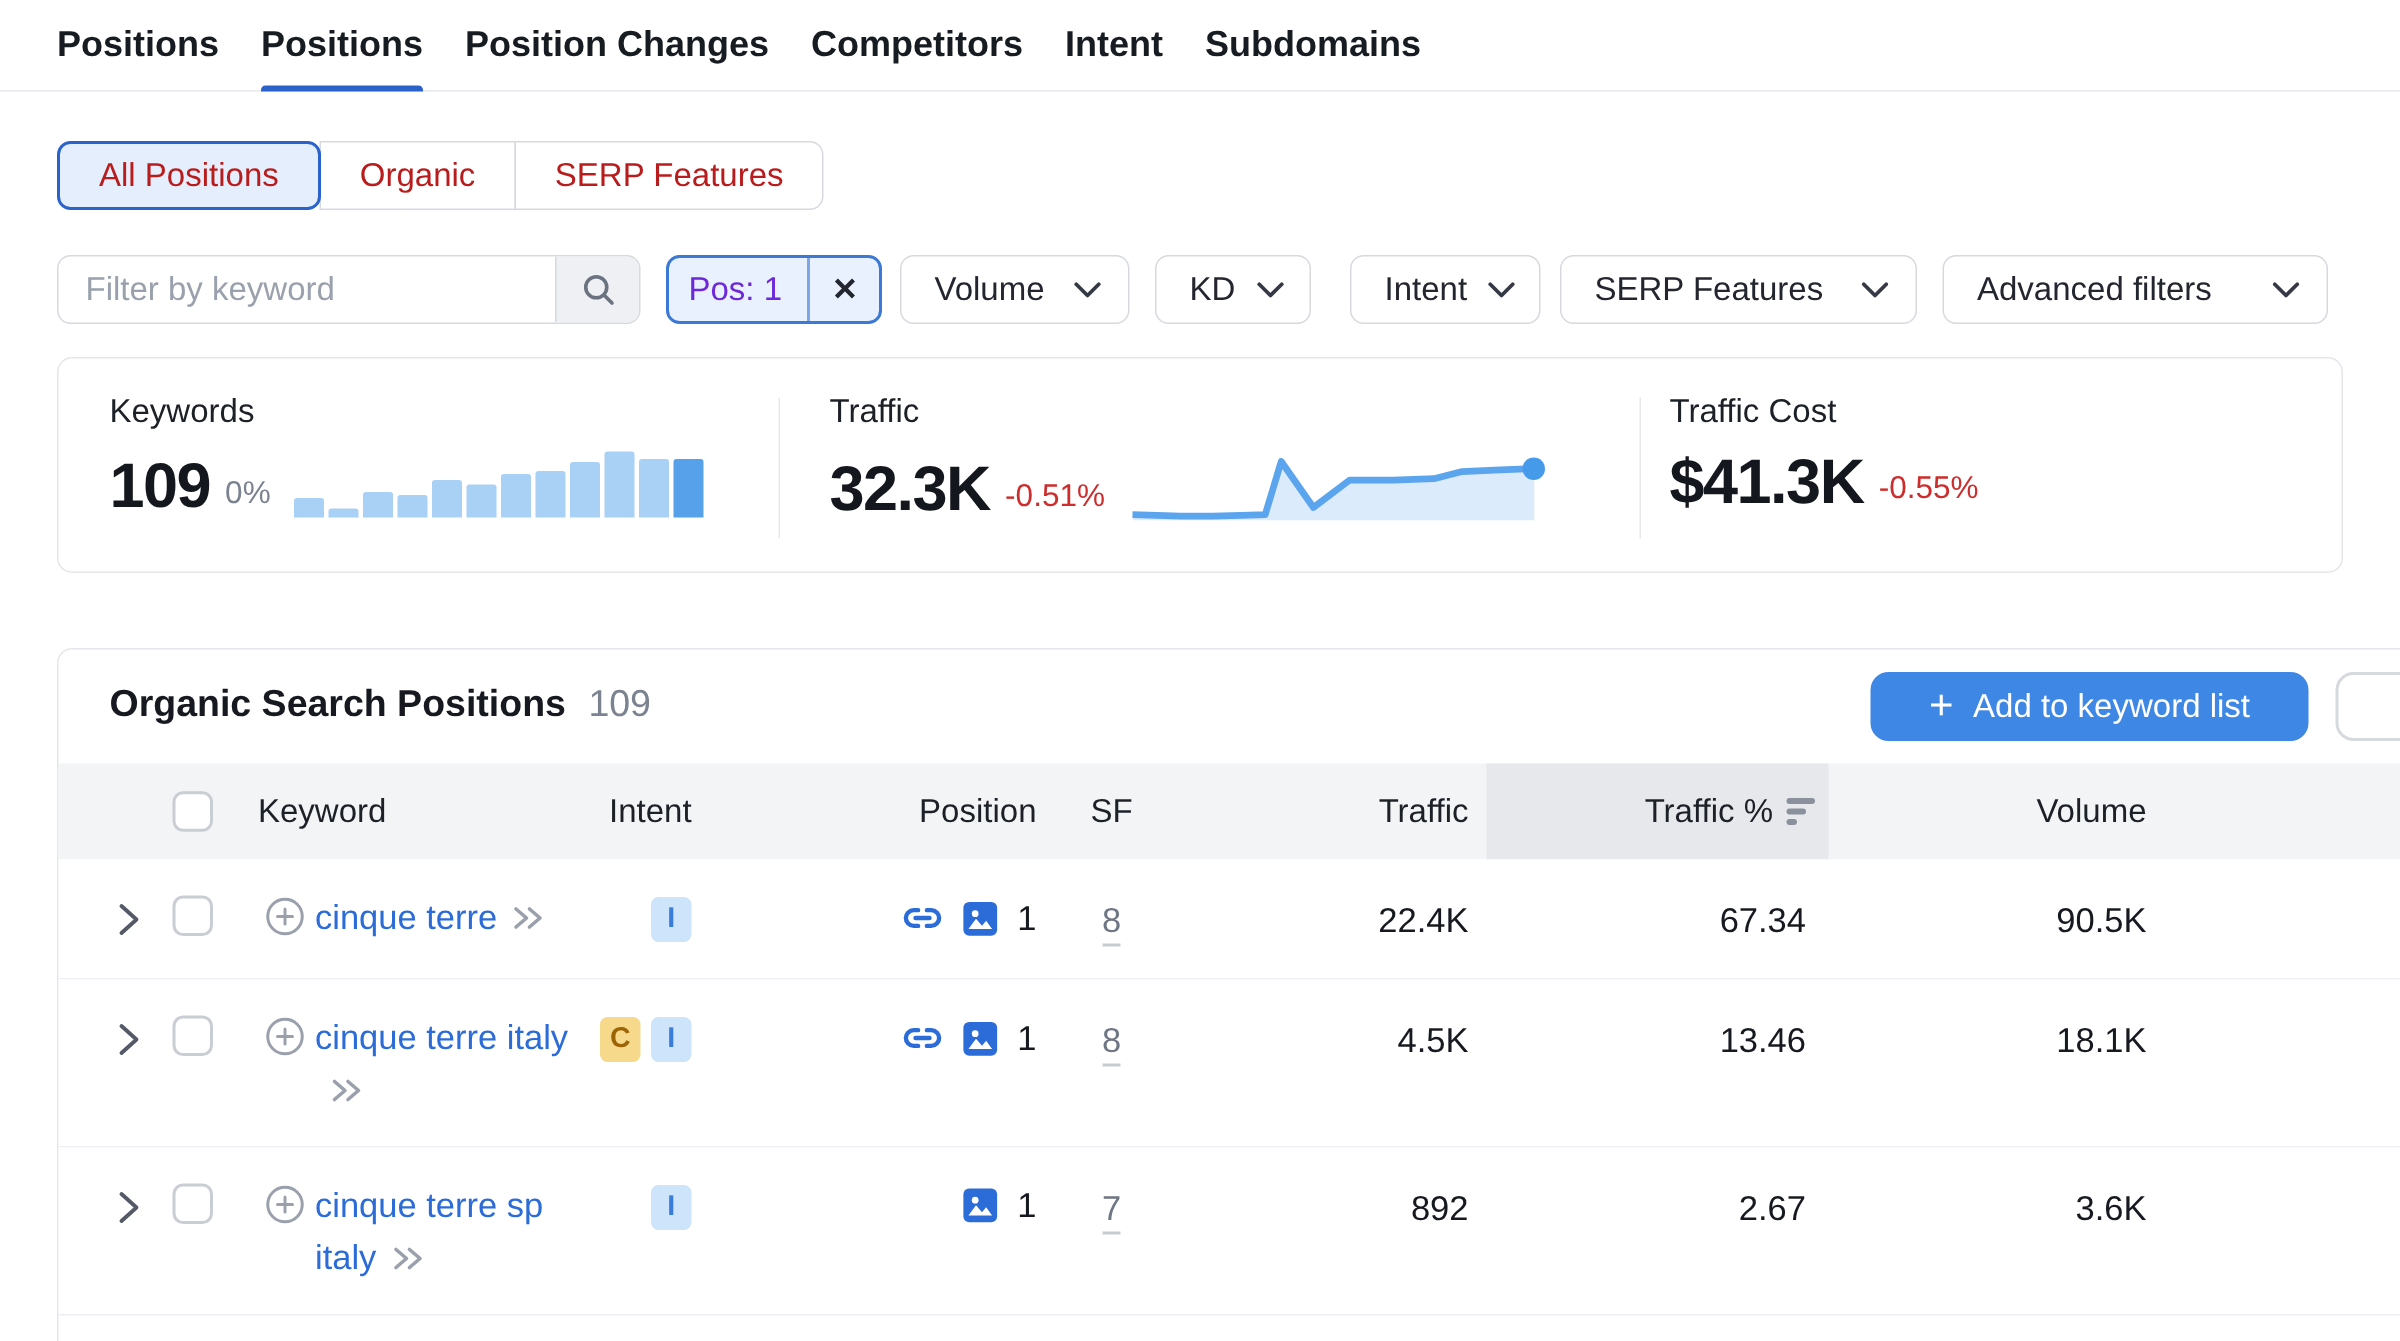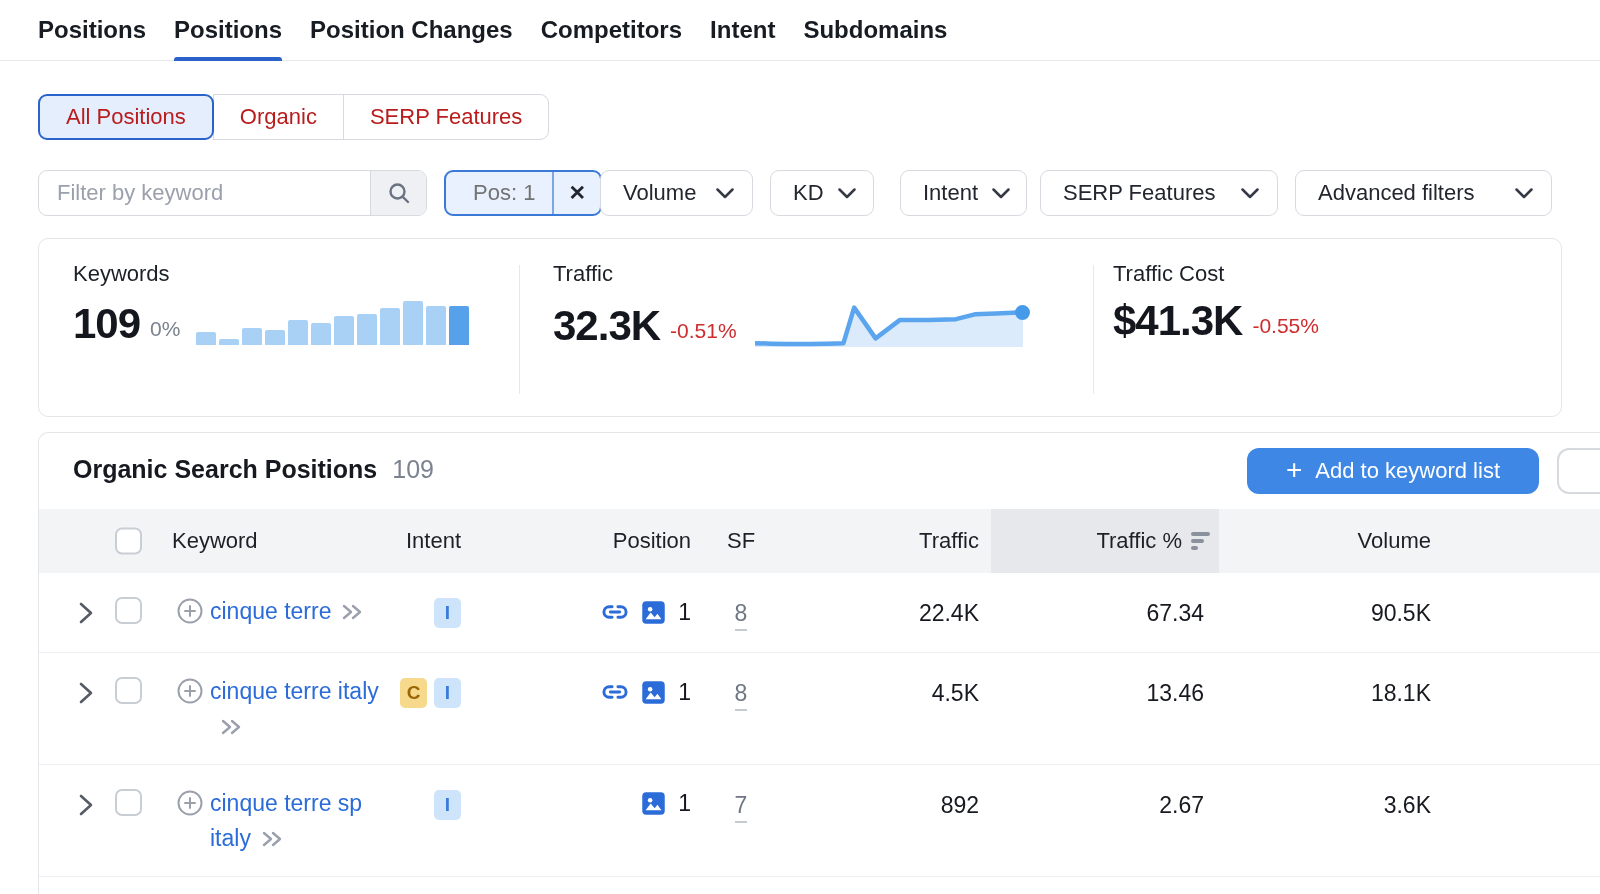--- a/index.html
+++ b/index.html
@@ -29,32 +29,32 @@
   .kw-input-wrap { position:absolute; left:38px; top:170px; width:389px; height:46px;
     border:1px solid #d6d9de; border-radius:9px; display:flex; background:#fff; overflow:hidden; }
   .kw-input { flex:1; border:none; outline:none; font-size:22px; padding:0 18px; color:#1d4ed8;
     font-family:"Liberation Sans", sans-serif; background:transparent; }
   .kw-input::placeholder { color:#9aa1ad; }
   .search-btn { width:56px; border:none; border-left:1px solid #d6d9de; background:#eef0f3;
     display:flex; align-items:center; justify-content:center; cursor:pointer; }
 
   .pos-chip { position:absolute; left:444px; top:170px; height:46px; background:#e8f1fd;
     border:2px solid #3b79d6; border-radius:9px; display:flex; align-items:stretch; }
-  .pos-chip-label { font-size:22px; padding:0 17px 0 27px; color:#737373; display:flex; align-items:center; }
+  .pos-chip-label { font-size:22px; padding:0 17px 0 13px; color:#6d28d9; display:flex; align-items:center; }
   .pos-chip-divider { width:2px; background:#7ea6e4; }
   .pos-chip-x { width:46px; display:flex; align-items:center; justify-content:center;
     font-size:21px; font-weight:700; color:#23262e; cursor:pointer; }
 
   .filter-dd { position:absolute; top:170px; height:46px; border:1px solid #d6d9de;
     border-radius:9px; background:#fff; display:flex; align-items:center;
     justify-content:space-between; padding:0 18px 0 22px; font-size:22px; color:#23262e;
     gap:14px; cursor:pointer; white-space:nowrap; }
 
   
-  .summary-card { position:absolute; left:38px; top:238px; width:1524px; height:179px;
+  .summary-card { position:absolute; left:38px; top:238px; width:1524px; height:144px;
     border:1px solid #e4e6ea; border-radius:10px; background:#fff; }
   .sum-label { position:absolute; font-size:22px; color:#1c2027; top:22px; }
   .sum-row { position:absolute; top:60px; display:flex; align-items:flex-end; }
   .sum-value { font-size:42px; font-weight:700; color:#14171d; letter-spacing:-1px; line-height:44px; }
   .sum-change { font-size:21px; margin:0 0 5px 10px; }
   .change-neutral { color:#7b8290; }
   .change-down { color:#ce2d2d; }
   .v-div { position:absolute; top:26px; bottom:22px; width:1px; background:#e6e8ec; }
   .bars { display:flex; align-items:flex-end; gap:3px; height:46px; margin:0 0 1px 16px; }
   .bars .bar { width:20px; border-radius:2px 2px 0 0; }

